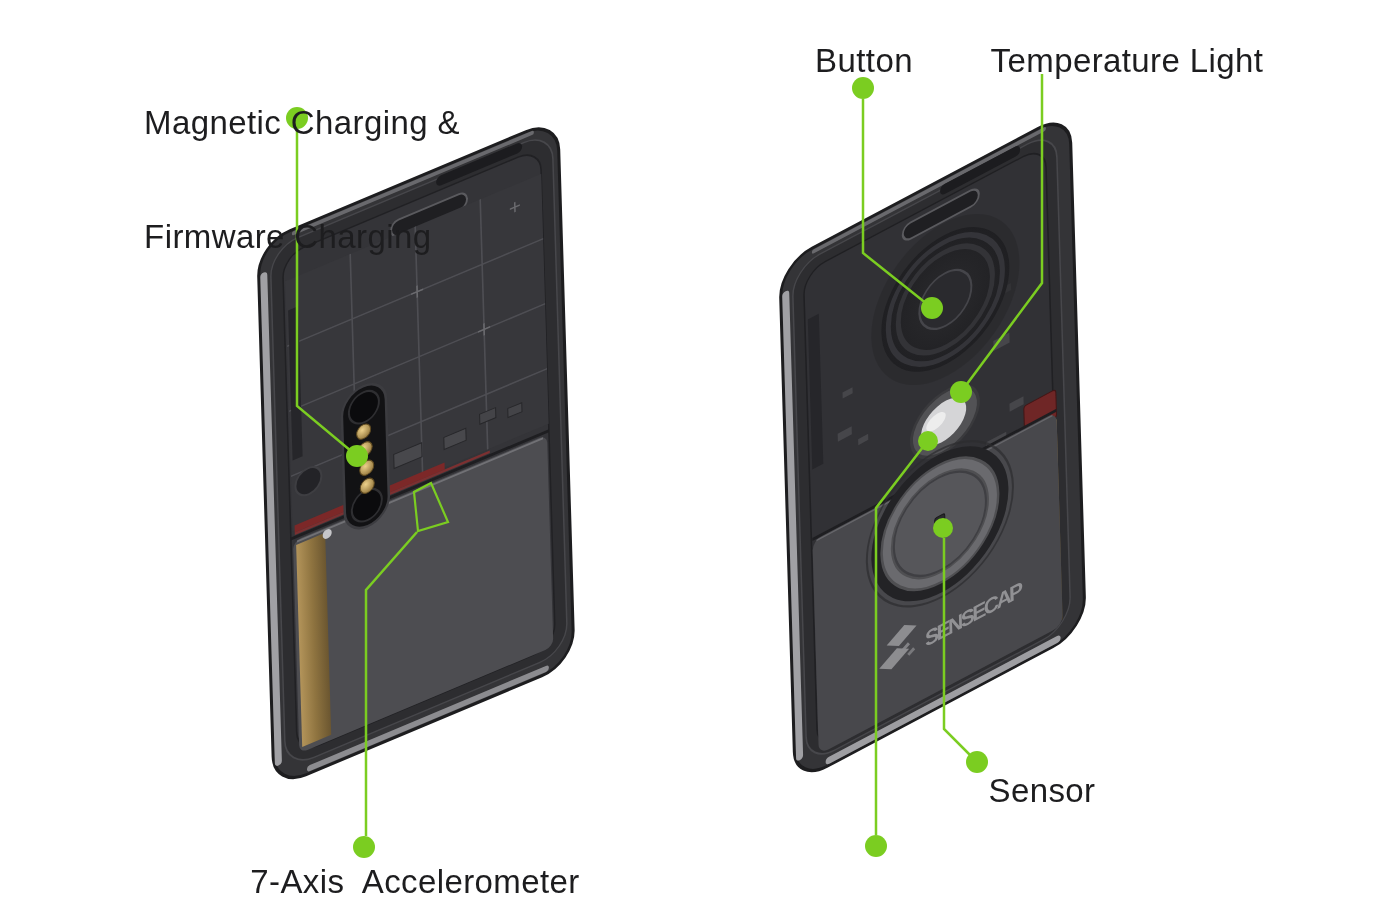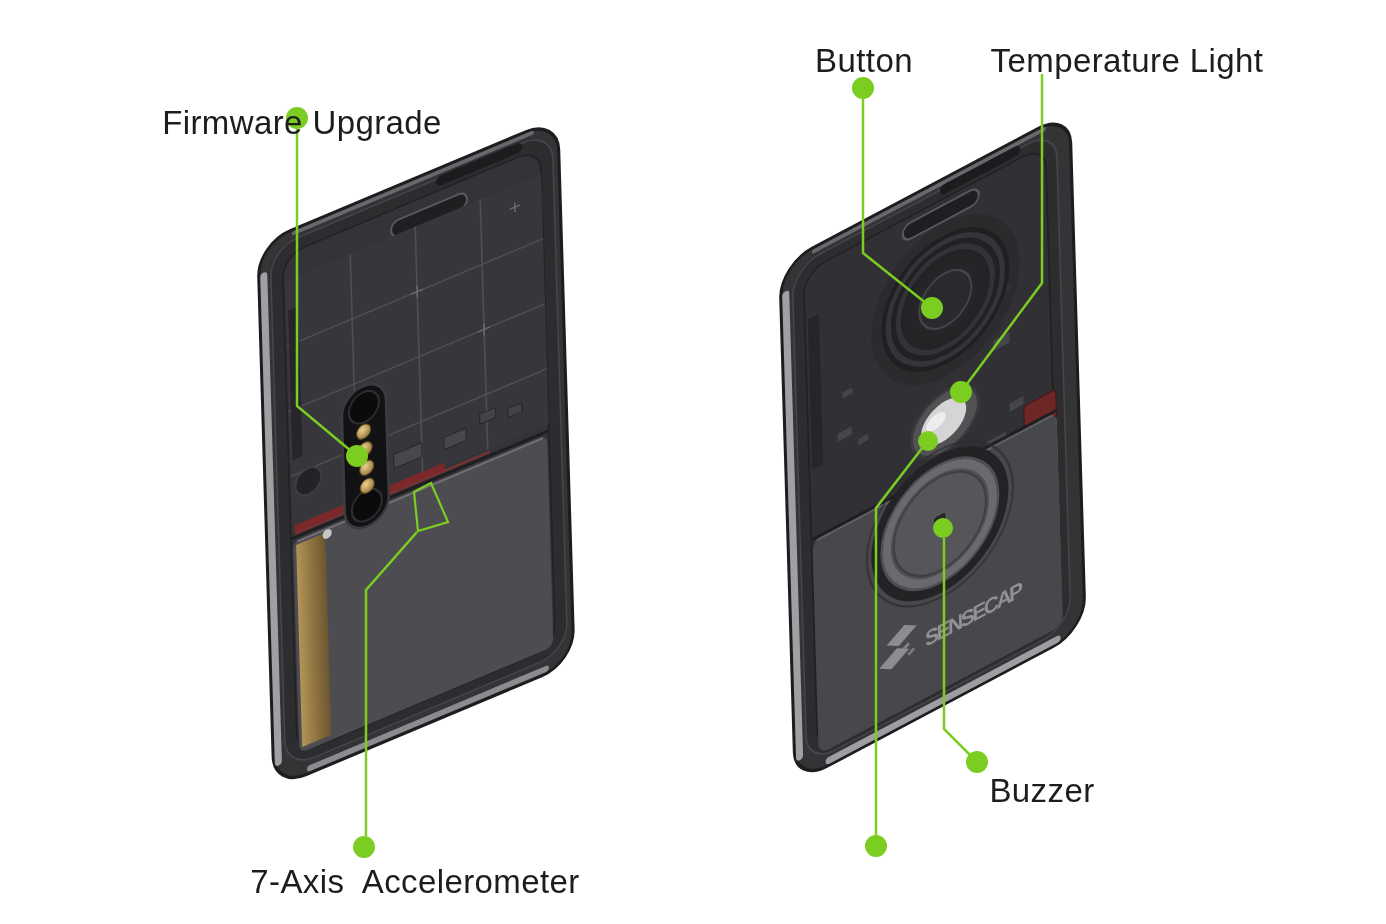--- a/index.html
+++ b/index.html
@@ -186,25 +186,26 @@
       <circle class="dot" cx="928" cy="441" r="10"></circle>
       <circle class="dot" cx="876" cy="846" r="11"></circle>
 
       <path class="leader" d="M944,538 L944,729 L977,762"></path>
       <circle class="dot" cx="943" cy="528" r="10"></circle>
       <circle class="dot" cx="977" cy="762" r="11"></circle>
     </g>
   </svg>
 
   <div class="label" style="left:302px;top:28px;">
-    <div>Firmware Upgrade</div>
+    <div>Magnetic Charging &amp;</div>
+    <div>Firmware Charging</div>
   </div>
 
   <div class="label" style="left:864px;top:42px;">Button</div>
 
   <div class="label" style="left:1127px;top:42px;">Temperature Light</div>
 
   <div class="label" style="left:415px;top:863px;">7-Axis  Accelerometer</div>
 
 
-  <div class="label" style="left:1042px;top:772px;">Buzzer</div>
+  <div class="label" style="left:1042px;top:772px;">Sensor</div>
 
 </div>
 
 </body></html>

